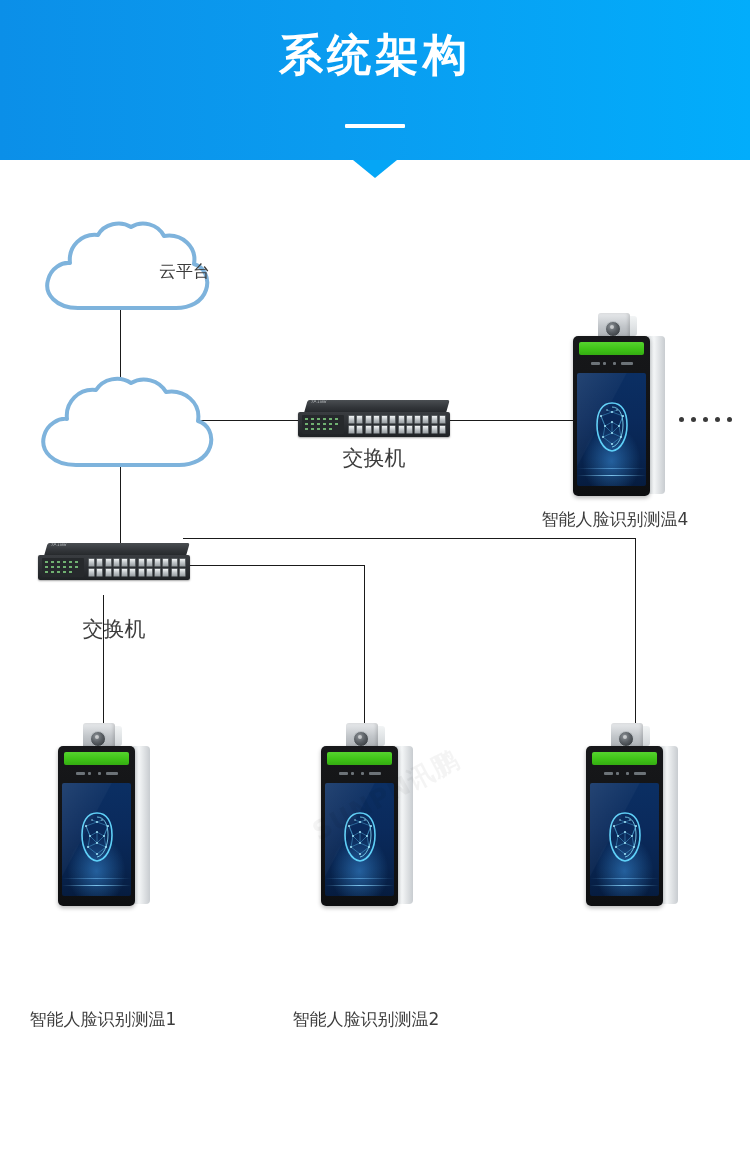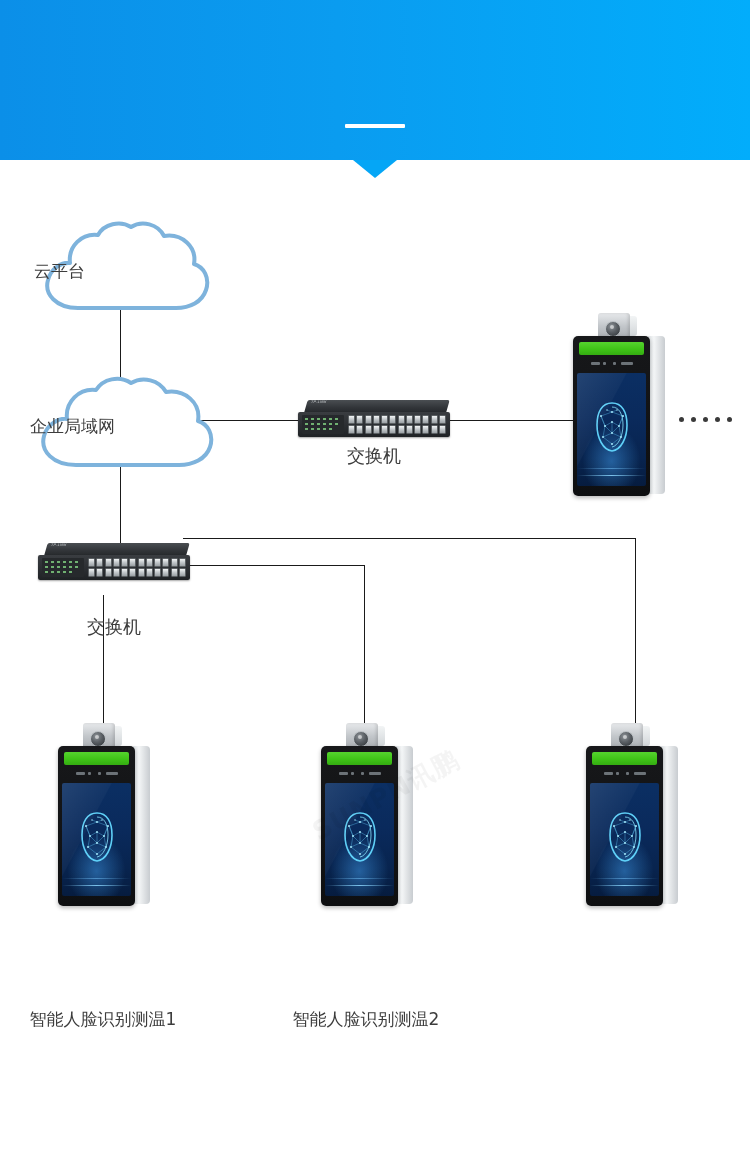--- a/index.html
+++ b/index.html
@@ -79,21 +79,21 @@
   }
   .line.h { height: 1px; }
   .line.v { width: 1px; }
 
   
   .cloud-wrap { position: absolute; }
   .cloud-label {
     position: absolute;
     left: 0; top: 0;
     width: 100%;
-    text-align: left;
+    text-align: right;
     font-size: 17px;
     color: #3c3c3c;
     font-family: "DejaVu Sans", "Liberation Sans", sans-serif;
     white-space: nowrap;
   }
 
   
   .switch {
     position: absolute;
     width: 152px;
@@ -155,21 +155,21 @@
     width: 7px; height: 9px;
     background: linear-gradient(180deg, #f2f4f5 0%, #c5cacd 45%, #9aa0a4 100%);
     border: .5px solid #5c6164;
     box-sizing: border-box;
     border-radius: 1px;
   }
   .switch-label {
     position: absolute;
     width: 160px;
     text-align: center;
-    font-size: 18px;
+    font-size: 21px;
     color: #3c3c3c;
     font-family: "DejaVu Sans", "Liberation Sans", sans-serif;
     white-space: nowrap;
   }
 
   
   .terminal {
     position: absolute;
     width: 96px;
     height: 186px;
@@ -315,20 +315,21 @@
     font-family: "DejaVu Sans", "Liberation Sans", sans-serif;
     letter-spacing: 1px;
     pointer-events: none;
     white-space: nowrap;
   }
 </style>
 </head>
 <body>
 
 <div class="header">
+  <div class="header-title">系统架构</div>
   <div class="header-rule"></div>
   <div class="header-notch"></div>
 </div>
 
 <div class="canvas">
 
   <div class="line v" style="left:120px; top:140px; height:95px;"></div>
 
   <div class="line h" style="left:196px; top:260px; width:114px;"></div>
 
@@ -348,21 +349,20 @@
     <svg width="176" height="110" viewBox="0 0 176 110">
       <path d="M44 88 C22 88 10 74 14 60 C17 48 28 42 36 43 C34 26 48 13 64 15 C70 4 86 0 97 7 C108 0 124 4 130 16 C148 13 163 27 160 44 C170 47 176 58 172 70 C168 82 156 88 142 88 Z" fill="#ffffff" stroke="#7eb3dc" stroke-width="4" stroke-linejoin="round"></path>
     </svg>
     <div class="cloud-label" style="top:40px;">云平台</div>
   </div>
 
   <div class="cloud-wrap" style="left:30px; top:215px; width:184px; height:112px;">
     <svg width="184" height="112" viewBox="0 0 184 112">
       <path d="M46 90 C23 90 10 76 14 61 C17 49 29 43 37 44 C35 27 49 13 66 15 C73 4 89 0 101 8 C113 1 129 5 136 17 C155 14 171 28 168 46 C178 49 184 60 180 72 C176 84 163 90 149 90 Z" fill="#ffffff" stroke="#7eb3dc" stroke-width="4" stroke-linejoin="round"></path>
     </svg>
-    <div class="cloud-label" style="top:40px;">企业局域网</div>
   </div>
 
   <div class="switch" style="left:298px; top:240px;">
     <div class="sw-top">
       <div class="sw-brand">TP-LINK</div>
     </div>
     <div class="sw-body">
       <div class="sw-leds">
         <i style="left:3px;  top:3px;"></i>
           <i style="left:9px;  top:3px;"></i>
@@ -516,20 +516,21 @@
             <circle cx="15" cy="10" r=".7"></circle>
               <circle cx="25" cy="10" r=".7"></circle>
           </g>
         </svg>
         <div class="scr-glow-line"></div>
         <div class="scr-glow-line2"></div>
         <div class="scr-gloss"></div>
       </div>
     </div>
   </div>
+  <div class="term-label" style="left:495px; top:348px;">智能人脸识别测温4</div>
 
   <div class="ellipsis" style="left:679px; top:257px;">
     <i></i>
     <i></i>
     <i></i>
     <i></i>
     <i></i>
   </div>
 
   <div class="terminal" style="left:55px; top:560px;">

